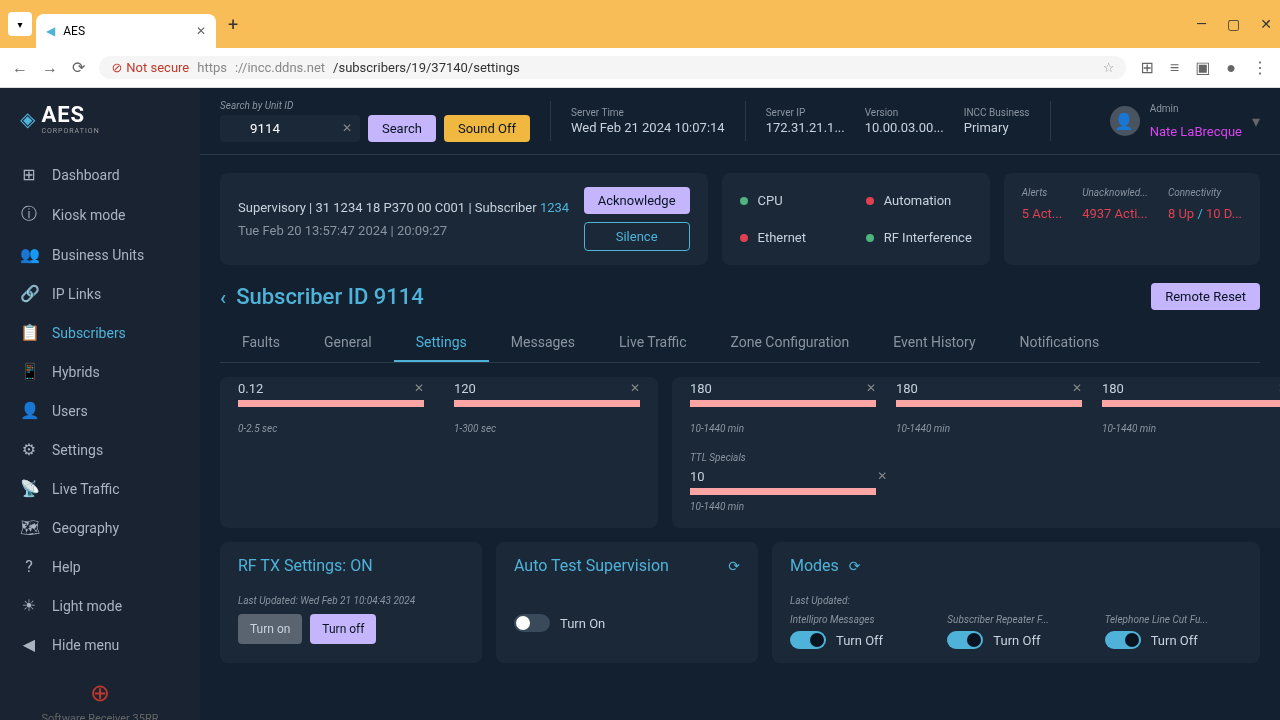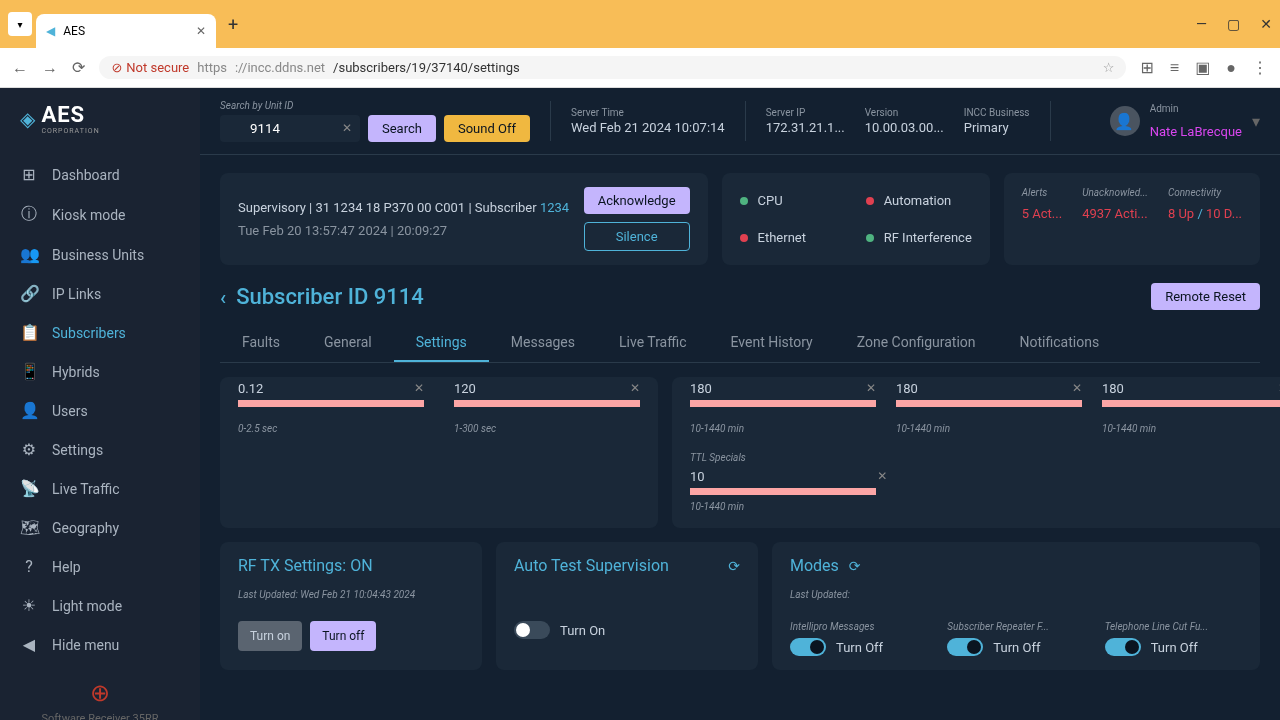--- a/index.html
+++ b/index.html
@@ -82,22 +82,22 @@
 .tab-item.active { color:#4fb3d9; border-bottom:2px solid #4fb3d9; }
 .settings-row { display:flex; gap:14px; margin-bottom:14px; }
 .input-col { display:flex; flex-direction:column; gap:4px; flex:1; }
 .input-box { background:transparent; border:none; border-bottom:7px solid #fca5a5; padding:4px 20px 4px 0; color:#c8d2de; font-size:13px; position:relative; }
 .input-wrapper { position:relative; }
 .input-clear { position:absolute; right:0; top:4px; color:#888; font-size:12px; cursor:pointer; }
 .input-hint { font-size:10px; color:#8a94a0; font-style:italic; margin-top:12px; }
 .partial-card { padding:0 18px 14px; }
 .settings-cards { display:flex; gap:14px; }
 .settings-card { flex:1; }
-.card-title { color:#4fb3d9; font-size:16px; margin-bottom:14px; display:flex; align-items:center; gap:10px; }
-.card-sub { font-size:10px; color:#8a94a0; font-style:italic; margin-bottom:21px; }
+.card-title { color:#4fb3d9; font-size:16px; margin-bottom:20px; display:flex; align-items:center; gap:10px; }
+.card-sub { font-size:10px; color:#8a94a0; font-style:italic; margin-bottom:8px; }
 .toggle-row { display:flex; align-items:center; gap:10px; }
 .toggle { width:36px; height:18px; background:#3a4a5a; border-radius:10px; position:relative; cursor:pointer; }
 .toggle.on { background:#4fb3d9; }
 .toggle-knob { width:14px; height:14px; background:#fff; border-radius:50%; position:absolute; top:2px; left:2px; }
 .toggle.on .toggle-knob { left:20px; background:#0a1420; }
 .toggle-label { font-size:13px; color:#c8d2de; }
 .btn-gray { background:#5a6470; color:#c8d2de; }
 .btn-small { padding:8px 12px; font-size:12px; line-height:1.2; }
 .modes-toggles { display:flex; gap:20px; }
 .mode-col { flex:1; }
@@ -302,22 +302,22 @@
             </div>
         <button class="btn btn-cyan">Remote Reset</button>
       </div>
 
       <div class="tabs">
         <div class="tab-item">Faults</div>
         <div class="tab-item">General</div>
         <div class="tab-item active">Settings</div>
         <div class="tab-item">Messages</div>
         <div class="tab-item">Live Traffic</div>
+        <div class="tab-item">Zone Configuration</div>
         <div class="tab-item">Event History</div>
-        <div class="tab-item">Zone Configuration</div>
         <div class="tab-item">Notifications</div>
       </div>
 
       <div class="settings-row">
         <div class="card partial-card" style="flex:1;display:flex;gap:30px">
           <div class="input-col">
                 <div class="input-wrapper"><input class="input-box" value="0.12" style=""><span class="input-clear">✕</span></div>
                 <span class="input-hint">0-2.5 sec</span>
               </div>
           <div class="input-col">

